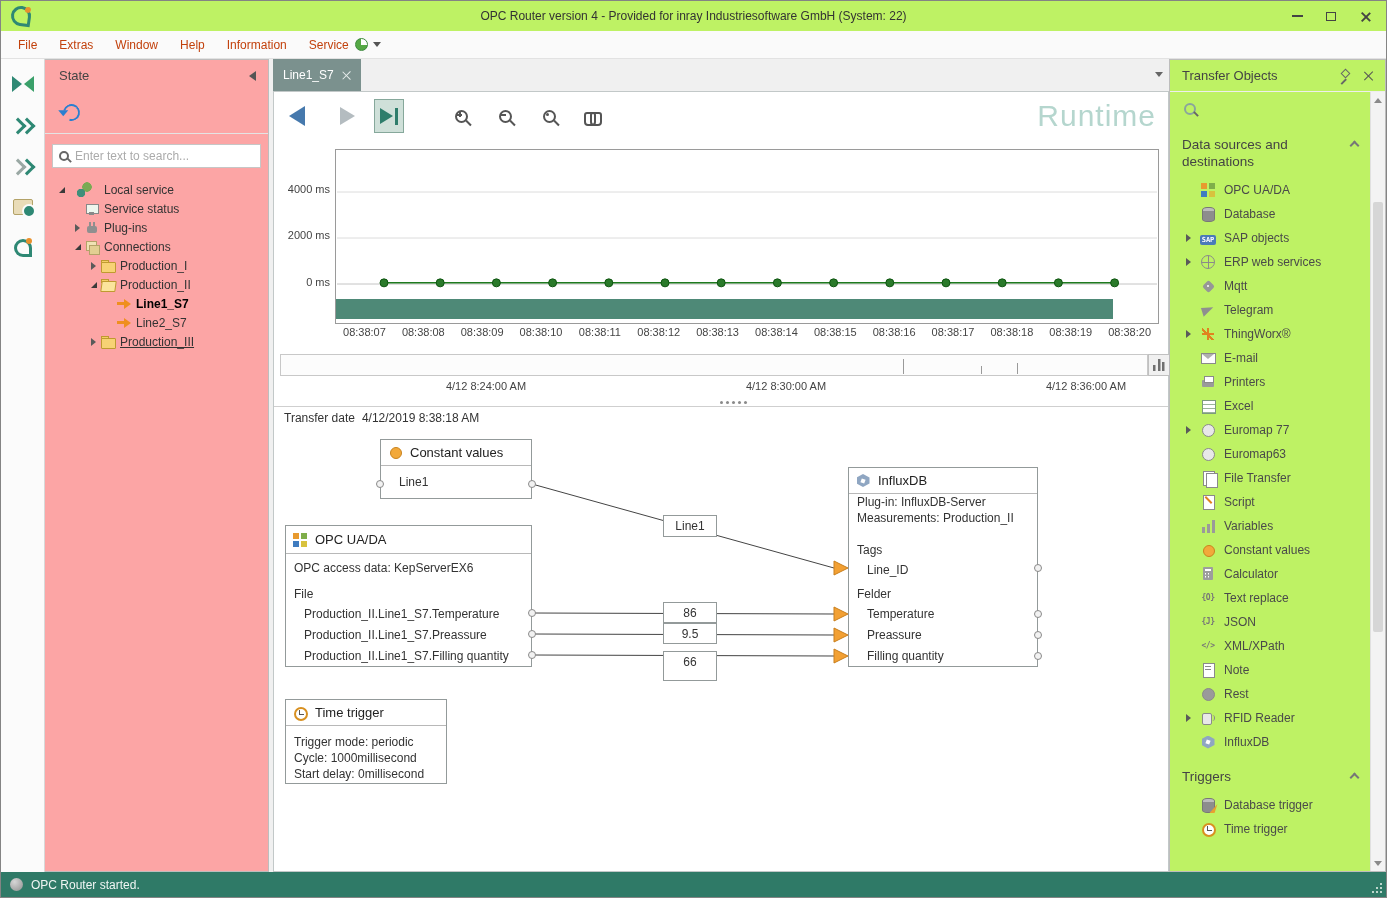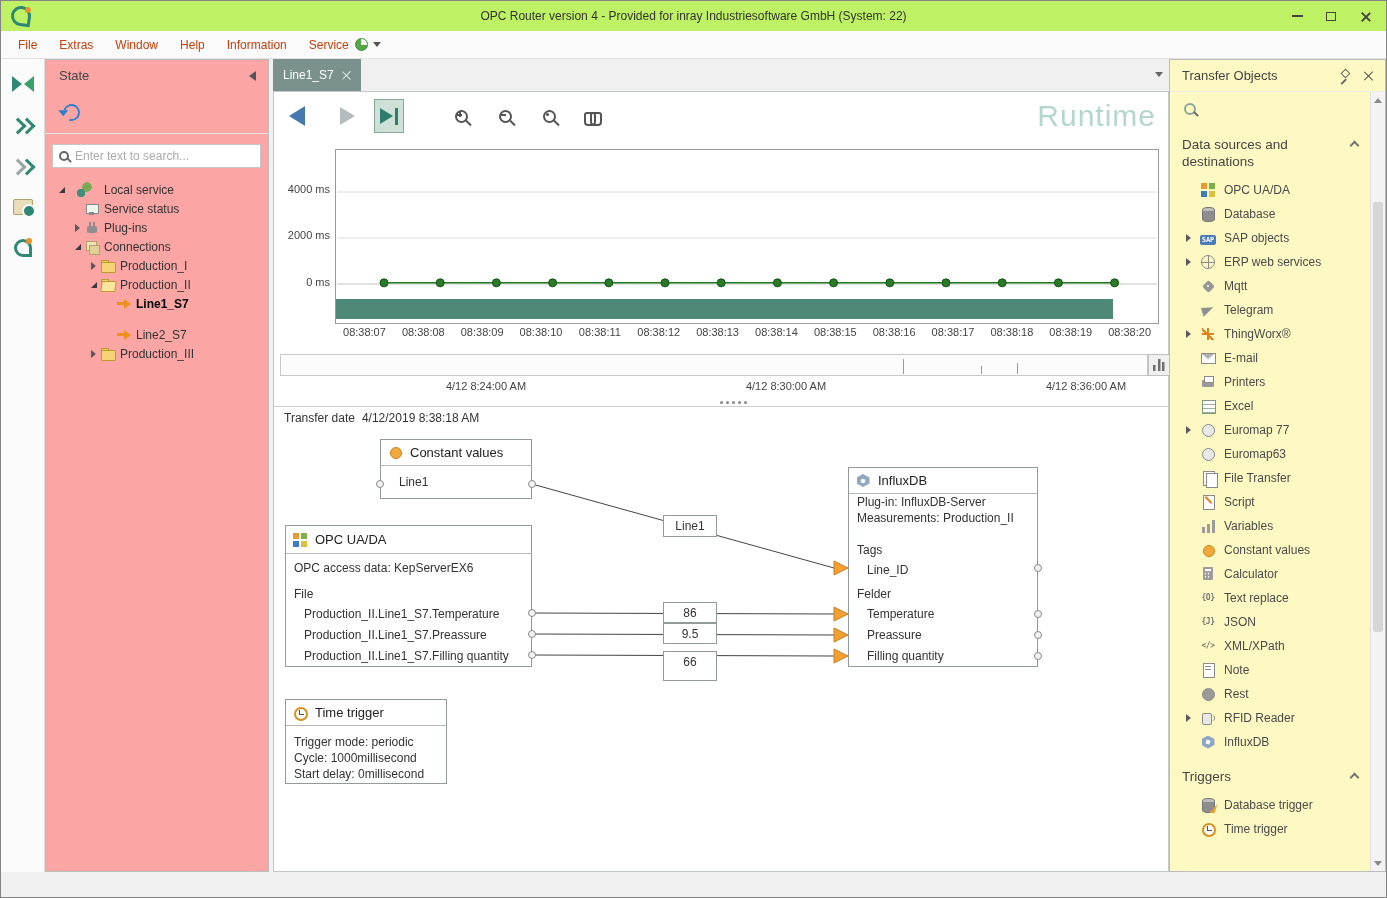--- a/index.html
+++ b/index.html
@@ -171,21 +171,21 @@
 .flow-node{position:absolute;background:#fff;border:1px solid #939a9a}
 .node-header{height:26px;display:flex;align-items:center;gap:7px;padding:0 6px;border-bottom:1px solid #b8b8b8}
 .node-title{font-size:13px;color:#222;white-space:nowrap}
 .node-row{line-height:21px;padding-left:8px;white-space:nowrap;color:#333}
 .node-row.indent{padding-left:18px}
 .node-line{line-height:16px;padding-left:8px;white-space:nowrap;color:#333}
 .edge-value{position:absolute;width:54px;background:#fff;border:1px solid #939a9a;text-align:center;line-height:20px;color:#333}
 .port{position:absolute;width:8px;height:8px;border-radius:50%;background:#f2f2f2;border:1px solid #8a8a8a}
 
 
-.transfer-panel{position:absolute;top:0;right:0;bottom:0;width:217px;background:#fef9c3;border:1px solid #bdbdbd}
+.transfer-panel{position:absolute;top:0;right:0;bottom:0;width:217px;background:#bef264;border:1px solid #bdbdbd}
 .tp-header{position:relative;height:32px;line-height:32px;padding-left:12px;font-size:13px;color:#444;border-bottom:1px solid #eee}
 .pin{position:absolute;right:36px;top:10px;width:7px;height:7px;border:1.5px solid #666;transform:rotate(45deg)}
 .pin::after{content:"";position:absolute;left:6px;top:6px;width:1.5px;height:7px;background:#666;transform:rotate(0deg)}
 .tp-close{position:absolute;right:12px;top:11px;width:10px;height:10px}
 .tp-close::before,.tp-close::after{content:"";position:absolute;left:4.5px;top:-1px;width:1.4px;height:12px;background:#555}
 .tp-close::before{transform:rotate(45deg)}.tp-close::after{transform:rotate(-45deg)}
 .tp-search{height:34px;display:flex;align-items:center;padding-left:14px}
 .tp-search .mag{width:12px;height:12px;border-color:#8aa59d}
 .tp-body{position:absolute;top:66px;left:0;right:15px;bottom:0;overflow:hidden}
 .section-header{position:relative;padding:10px 24px 8px 12px;font-size:13.5px;color:#444;line-height:17px}
@@ -308,27 +308,27 @@
             <span class="ic js-icon ic-folderopen"></span>
             <span class="lbl">Production_II</span>
           </div>
 
           <div class="tree-row selected exp-none" style="padding-left: 58px;">
             <span class="expander"></span>
             <span class="ic js-icon ic-line"></span>
             <span class="lbl">Line1_S7</span>
           </div>
 
-          <div class="tree-row exp-none" style="padding-left: 58px; margin-top: 12px;">
+          <div class="tree-row exp-none" style="padding-left: 58px;">
             <span class="expander"></span>
             <span class="ic js-icon ic-line"></span>
             <span class="lbl">Line2_S7</span>
           </div>
 
-          <div class="tree-row exp-closed" style="padding-left: 42px;">
+          <div class="tree-row exp-closed" style="padding-left: 42px; text-decoration: underline;">
             <span class="expander"></span>
             <span class="ic js-icon ic-folder"></span>
             <span class="lbl">Production_III</span>
           </div>
         </div>
     </div>
 
     <div class="workspace">
       <div class="tabbar">
         <div class="tab">
@@ -756,13 +756,18 @@
             <span class="tri-up-sm"></span>
           </div>
         <div class="vs-thumb"></div>
         <div class="vs-btn down">
             <span class="tri-down-sm"></span>
           </div>
       </div>
     </div>
   </div>
 
+  <div class="statusbar">
+    <span class="sb-ball"></span>
+    <span>OPC Router started.</span>
+    <span class="grip"></span>
+  </div>
 </div>
 
 </body></html>

